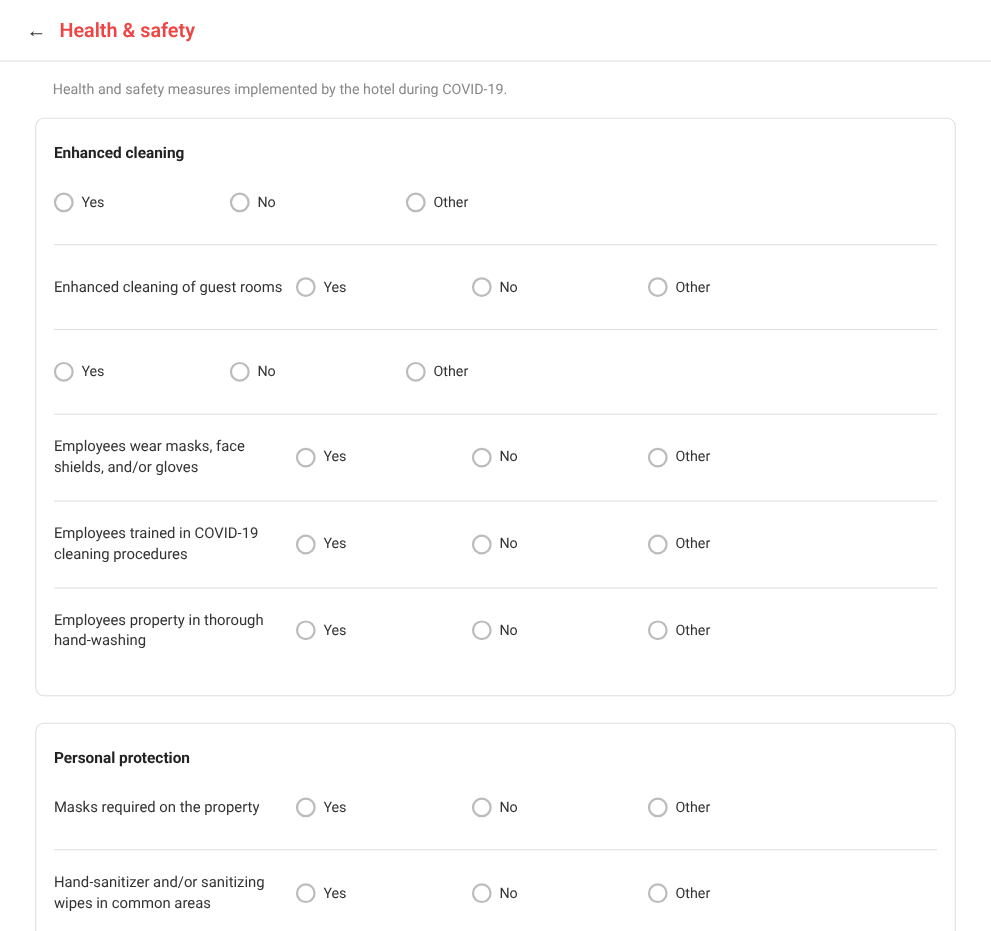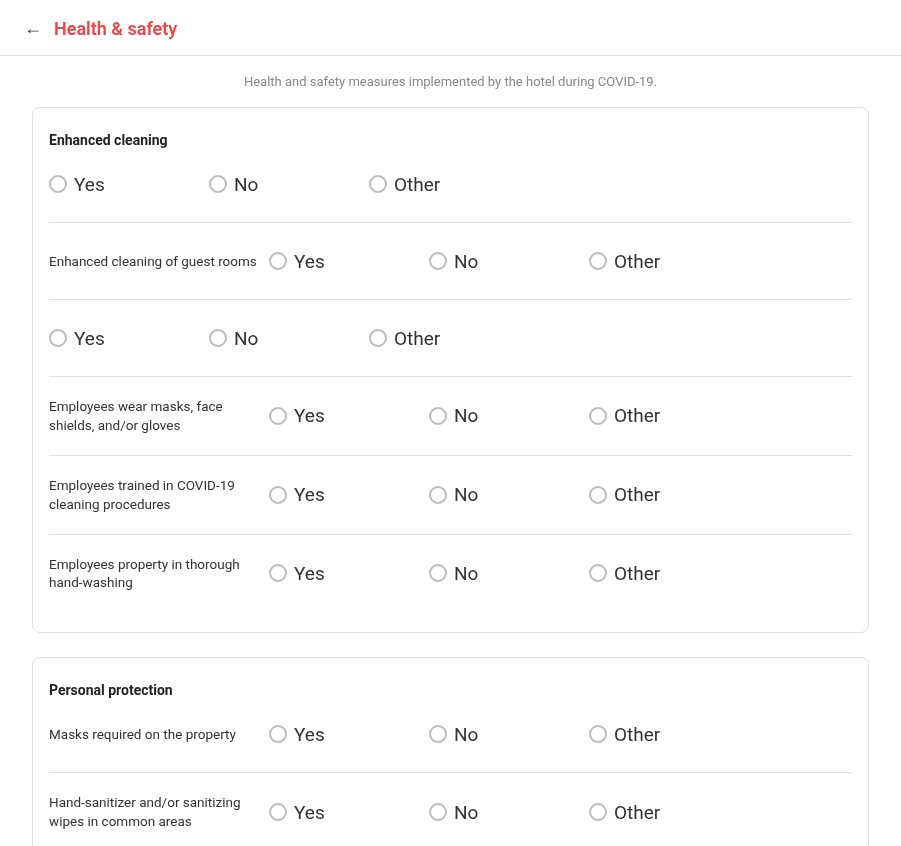--- a/index.html
+++ b/index.html
@@ -27,21 +27,20 @@
     }
     .page-title {
       font-size: 18px;
       font-weight: 600;
       color: #ef4444;
     }
     .subtitle {
       padding: 18px 48px 18px 48px;
       color: #888;
       font-size: 13px;
-      text-align: center;
     }
     .card {
       margin: 0 32px 24px 32px;
       border: 1px solid #e0e0e0;
       border-radius: 8px;
       padding: 24px 16px;
     }
     .section-title {
       font-weight: 700;
       font-size: 14px;
@@ -82,21 +81,21 @@
     .radio {
       width: 18px;
       height: 18px;
       border-radius: 50%;
       border: 2px solid #bbb;
       background: #fff;
       display: inline-block;
       flex-shrink: 0;
     }
     .option-label {
-      font-size: 19px;
+      font-size: 13px;
       color: #333;
     }
   </style>
 </head>
 <body>
 
 <div class="header">
   <button class="back-btn">←</button>
   <span class="page-title">Health &amp; safety</span>
 </div>

